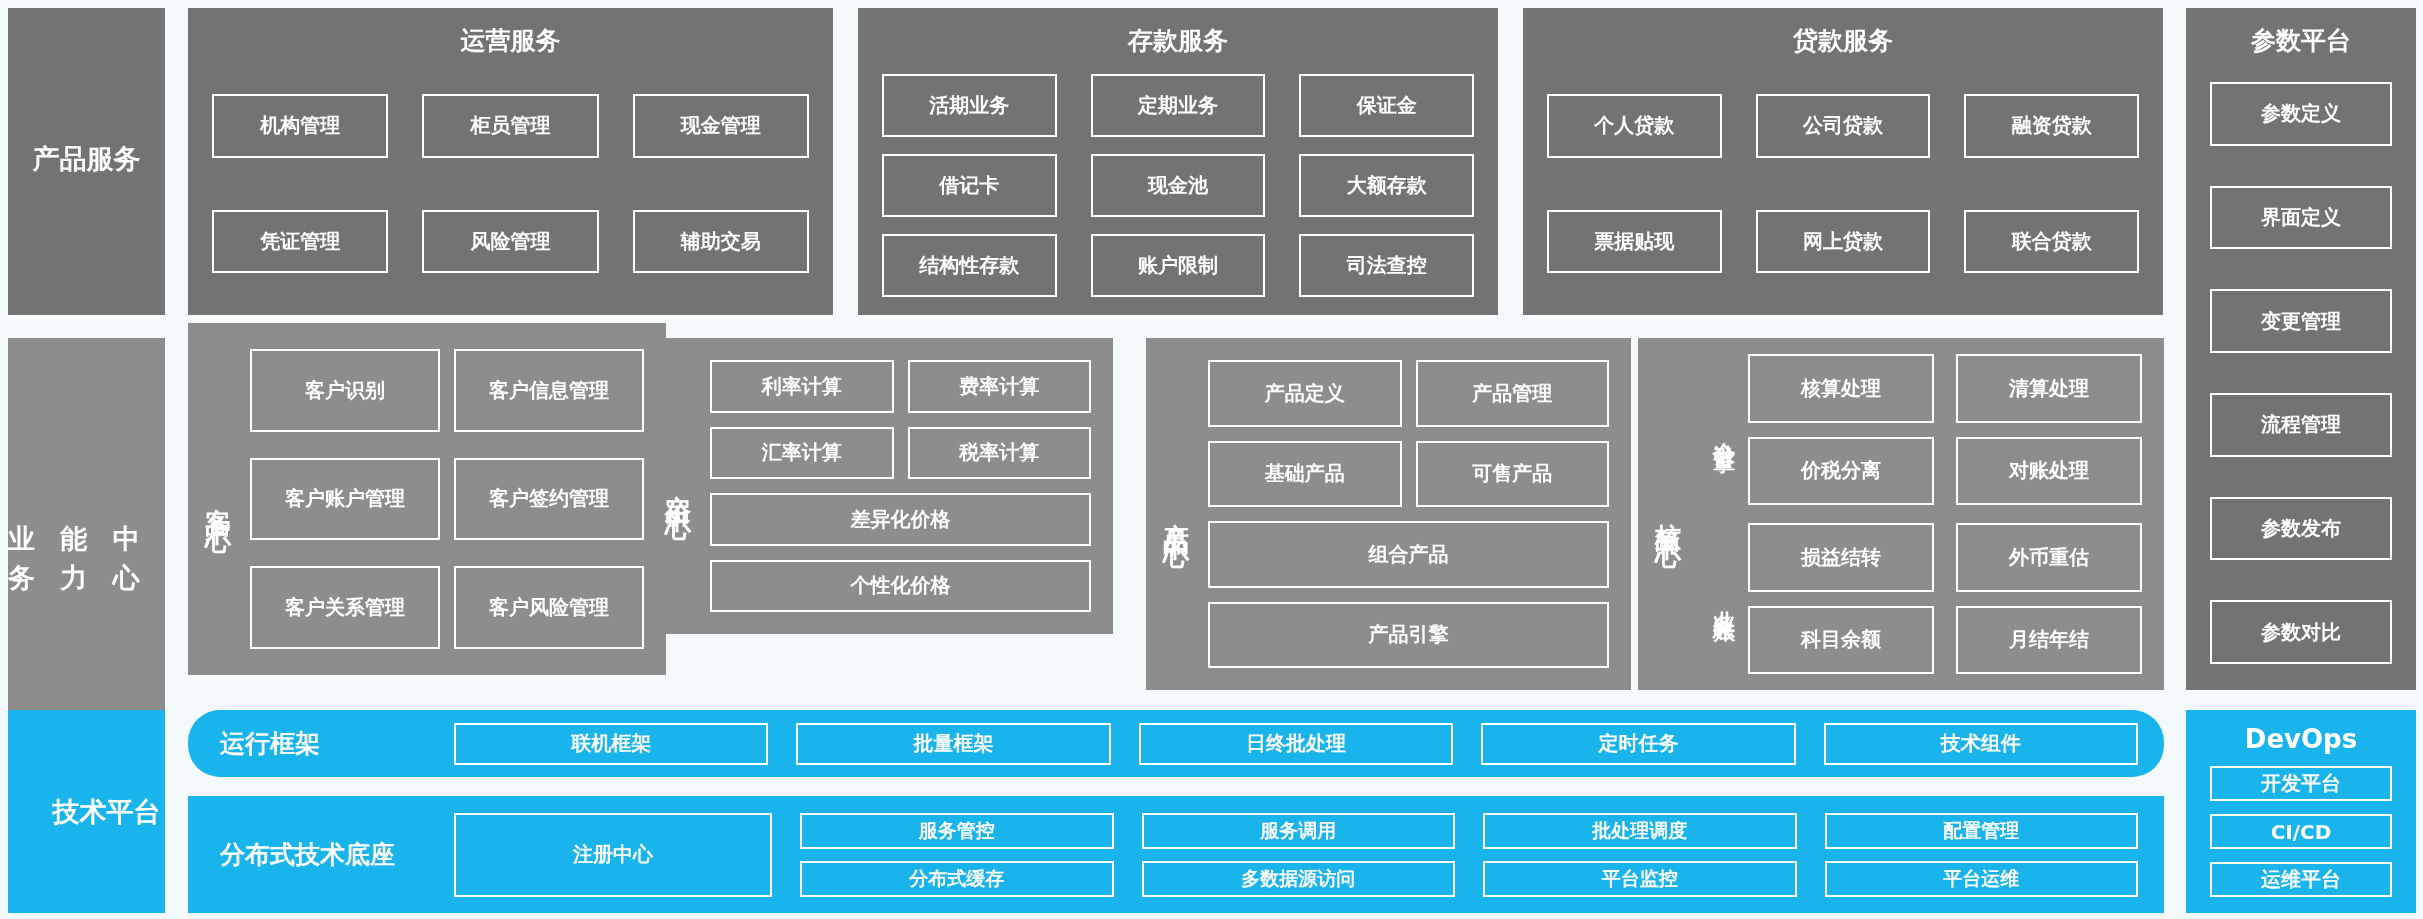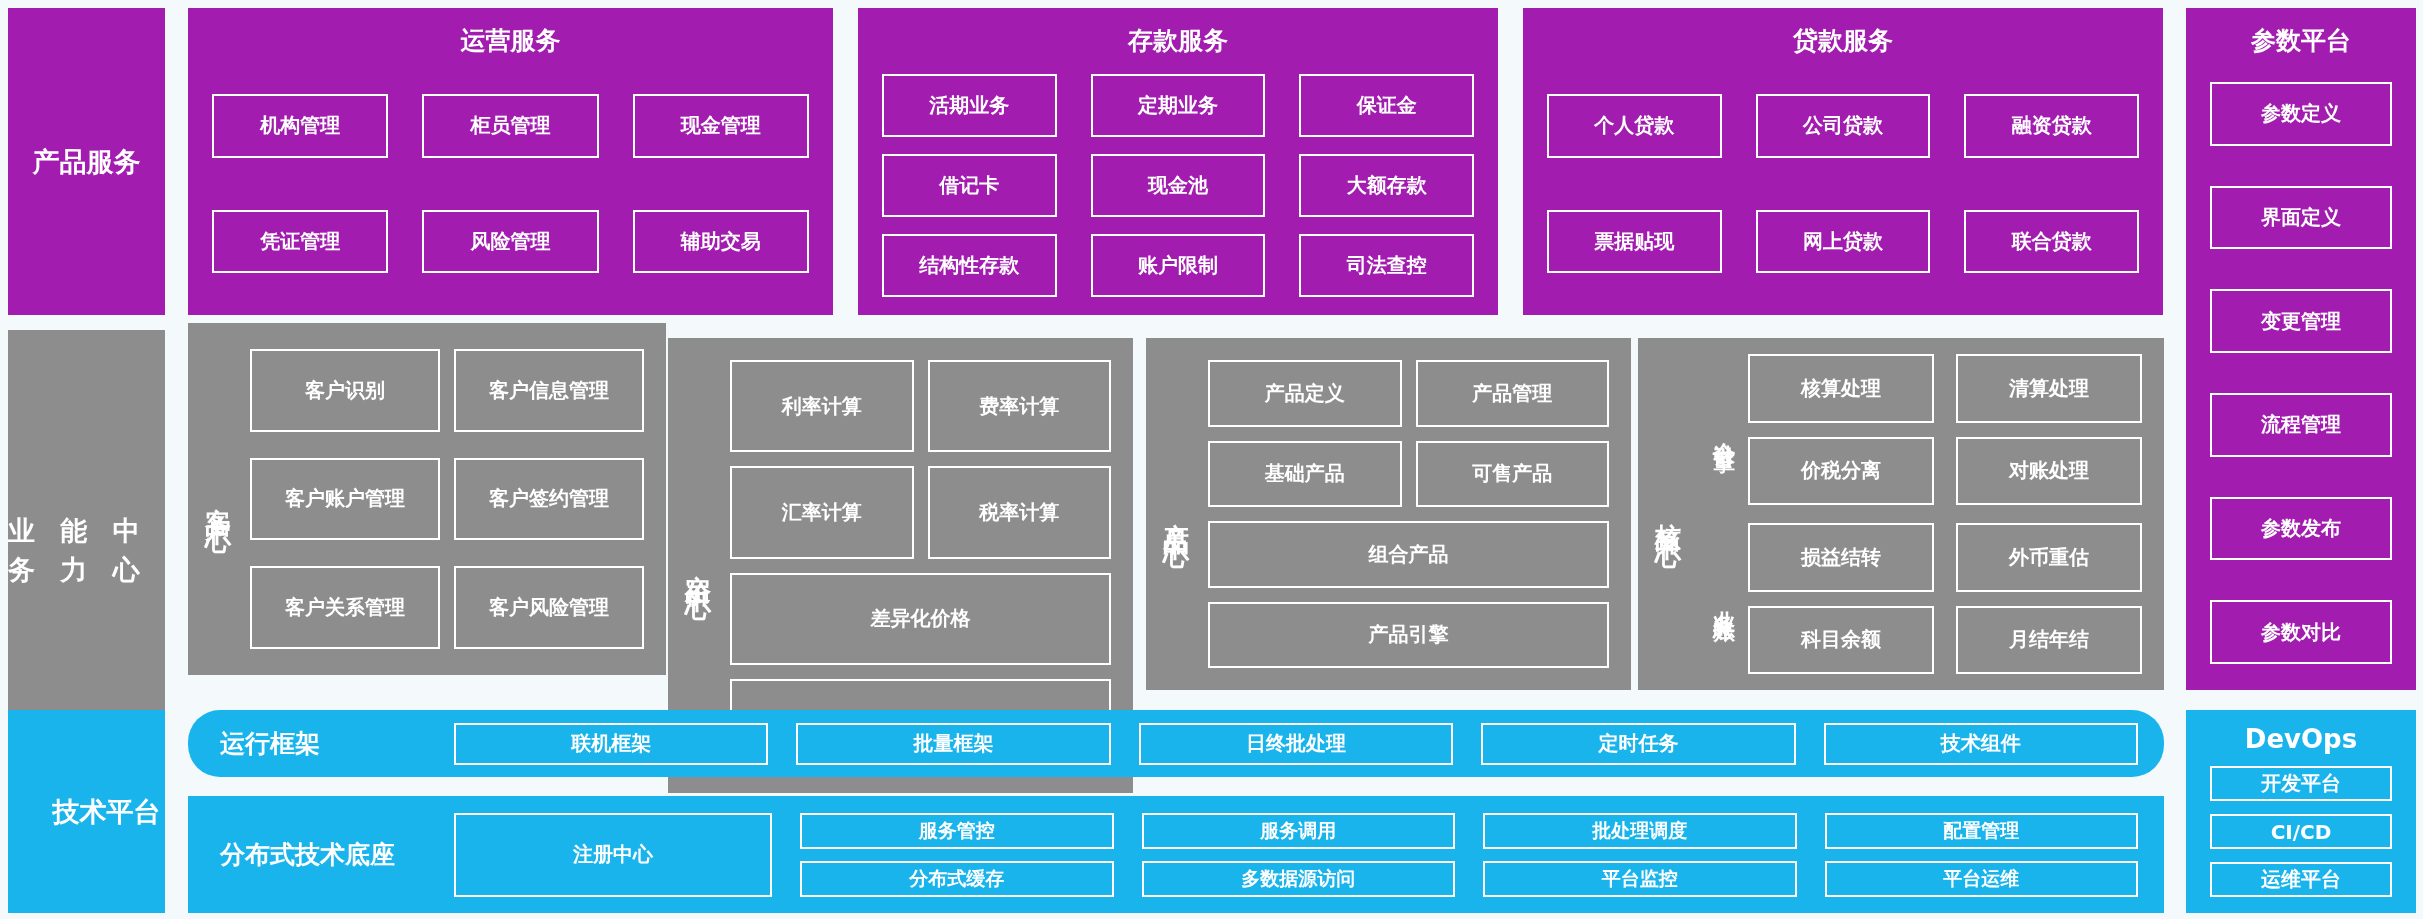--- a/index.html
+++ b/index.html
@@ -6,21 +6,21 @@
   .canvas {
     position: relative;
     width: 2423px;
     height: 919px;
     background: #F4FAFC;
     font-family: "DejaVu Sans", sans-serif;
     color: #fff;
     overflow: hidden;
   }
   .panel { position: absolute; box-sizing: border-box; }
-  .teal { background: #a21caf; }
+  .teal { background: #737373; font-family: Liberation Mono, monospace; }
   .gray { background: #8D8D8D; }
   .blue { background: #1AB4EC; }
 
   
   .lblock {
     display: flex; flex-direction: row;
     align-items: center; justify-content: center;
     font-size: 27px; font-weight: bold; line-height: 1.45;
   }
 
@@ -95,21 +95,21 @@
 </style>
 </head>
 <body>
 
 <div class="canvas">
 
   <div class="panel teal lblock" style="left:8px;top:8px;width:157px;height:307px;">
     <div>产品</div>
     <div>服务</div>
   </div>
-  <div class="panel gray lblock" style="left:8px;top:330px;width:157px;height:440px;">
+  <div class="panel gray lblock" style="left:8px;top:338px;width:157px;height:440px;">
     <div>业务</div>
     <div>能力</div>
     <div>中心</div>
   </div>
   <div class="panel blue lblock" style="left:8px;top:710px;width:157px;height:203px;padding-left:40px;">
     <div>技术</div>
     <div>平台</div>
   </div>
 
   <div class="panel teal" style="left:188px;top:8px;width:645px;height:307px;">
@@ -170,21 +170,21 @@
     <div class="custgrid">
       <div class="box">客户识别</div>
       <div class="box">客户信息管理</div>
       <div class="box">客户账户管理</div>
       <div class="box">客户签约管理</div>
       <div class="box">客户关系管理</div>
       <div class="box">客户风险管理</div>
     </div>
   </div>
 
-  <div class="panel gray r2panel" style="left:668px;top:338px;width:465px;height:455px;">
+  <div class="panel gray r2panel" style="left:648px;top:338px;width:465px;height:296px;">
     <div class="vlabel">
       <span>定价中心</span>
     </div>
     <div class="pricegrid">
       <div class="box">利率计算</div>
       <div class="box">费率计算</div>
       <div class="box">汇率计算</div>
       <div class="box">税率计算</div>
       <div class="box full">差异化价格</div>
       <div class="box full">个性化价格</div>

